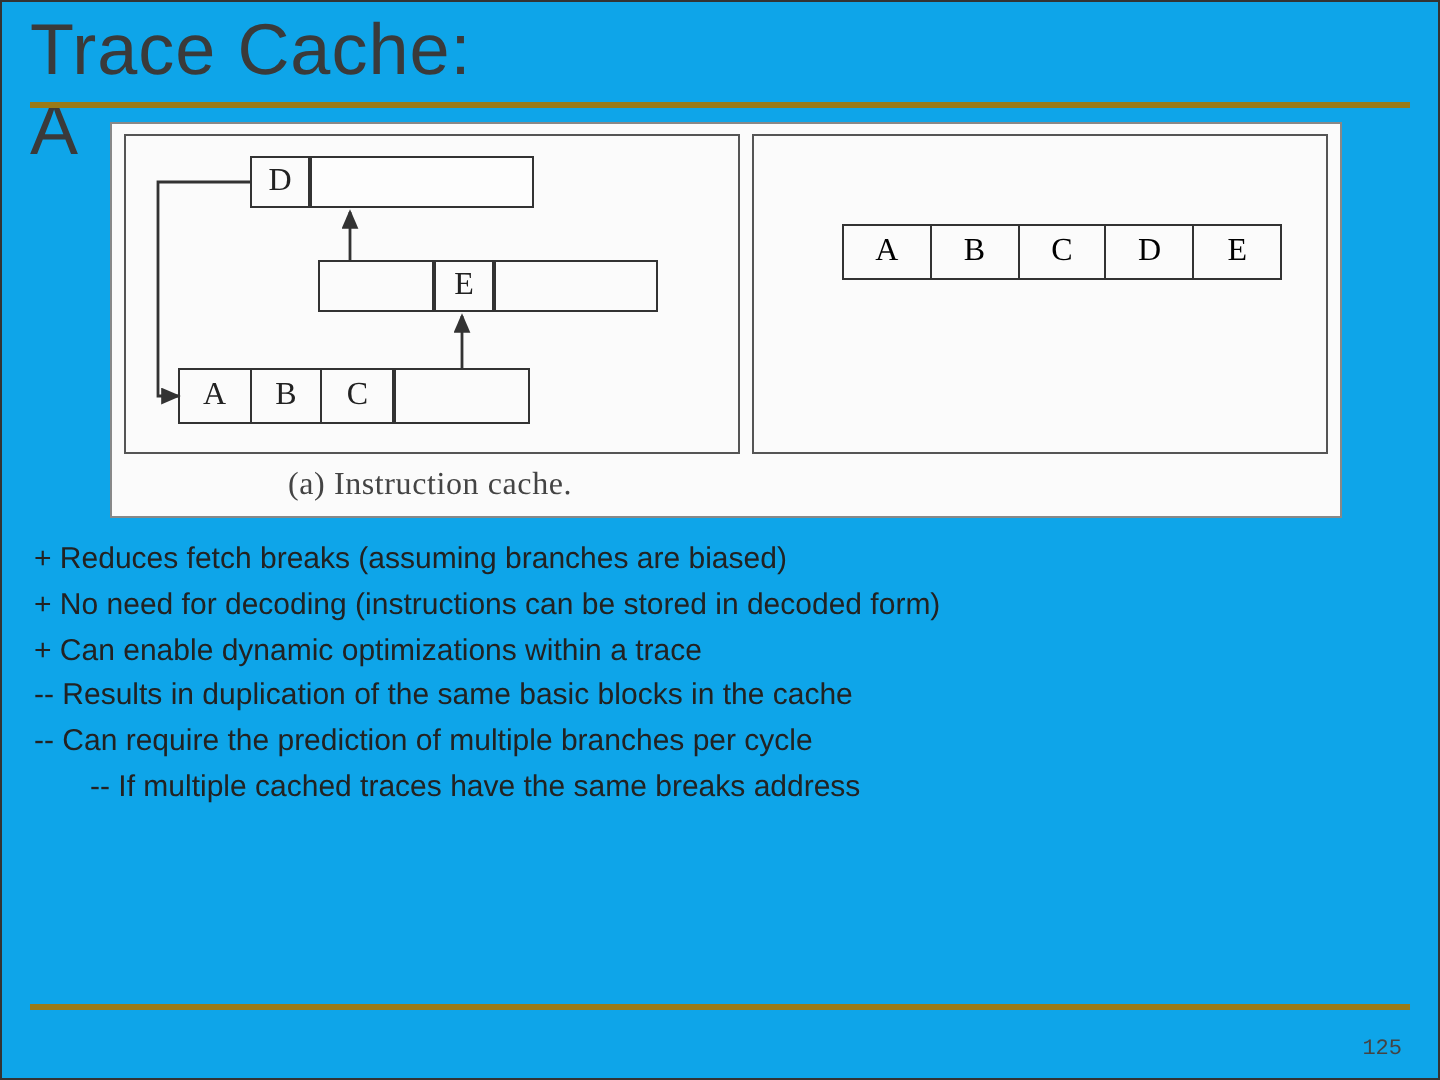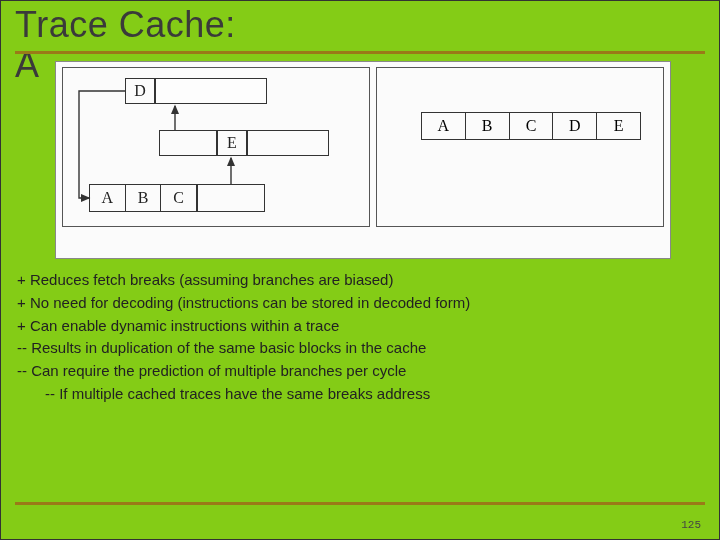--- a/index.html
+++ b/index.html
@@ -7,21 +7,21 @@
   body {
     background: #e9e9e9;
     font-family: Verdana, Geneva, sans-serif;
     display: flex;
     align-items: flex-start;
     justify-content: flex-start;
   }
   .slide {
     width: 720px;
     height: 540px;
-    background: #84cc16;
+    background: #0ea5e9;
     border: 1px solid #333;
     position: relative;
     overflow: hidden;
   }
   .title-block {
     position: absolute;
     left: 14px;
     top: 4px;
     right: 14px;
   }
@@ -187,26 +187,27 @@
     <div class="fig-right">
       <div class="tr-wrap">
         <span>A</span>
         <span>B</span>
         <span>C</span>
         <span>D</span>
         <span>E</span>
       </div>
     </div>
 
+    <div class="cap-left">(a) Instruction cache.</div>
   </div>
 
   <div class="body">
     <p>+ Reduces fetch breaks (assuming branches are biased)</p>
     <p>+ No need for decoding (instructions can be stored in decoded form)</p>
-    <p>+ Can enable dynamic instructions within a trace</p>
+    <p>+ Can enable dynamic optimizations within a trace</p>
     <p>-- Results in duplication of the same basic blocks in the cache</p>
     <p>-- Can require the prediction of multiple branches per cycle</p>
     <p class="indent1">-- If multiple cached traces have the same breaks address</p>
   </div>
 
   <div class="footer-rule"></div>
   <div class="pagenum">125</div>
 </div>
 
 </body></html>

